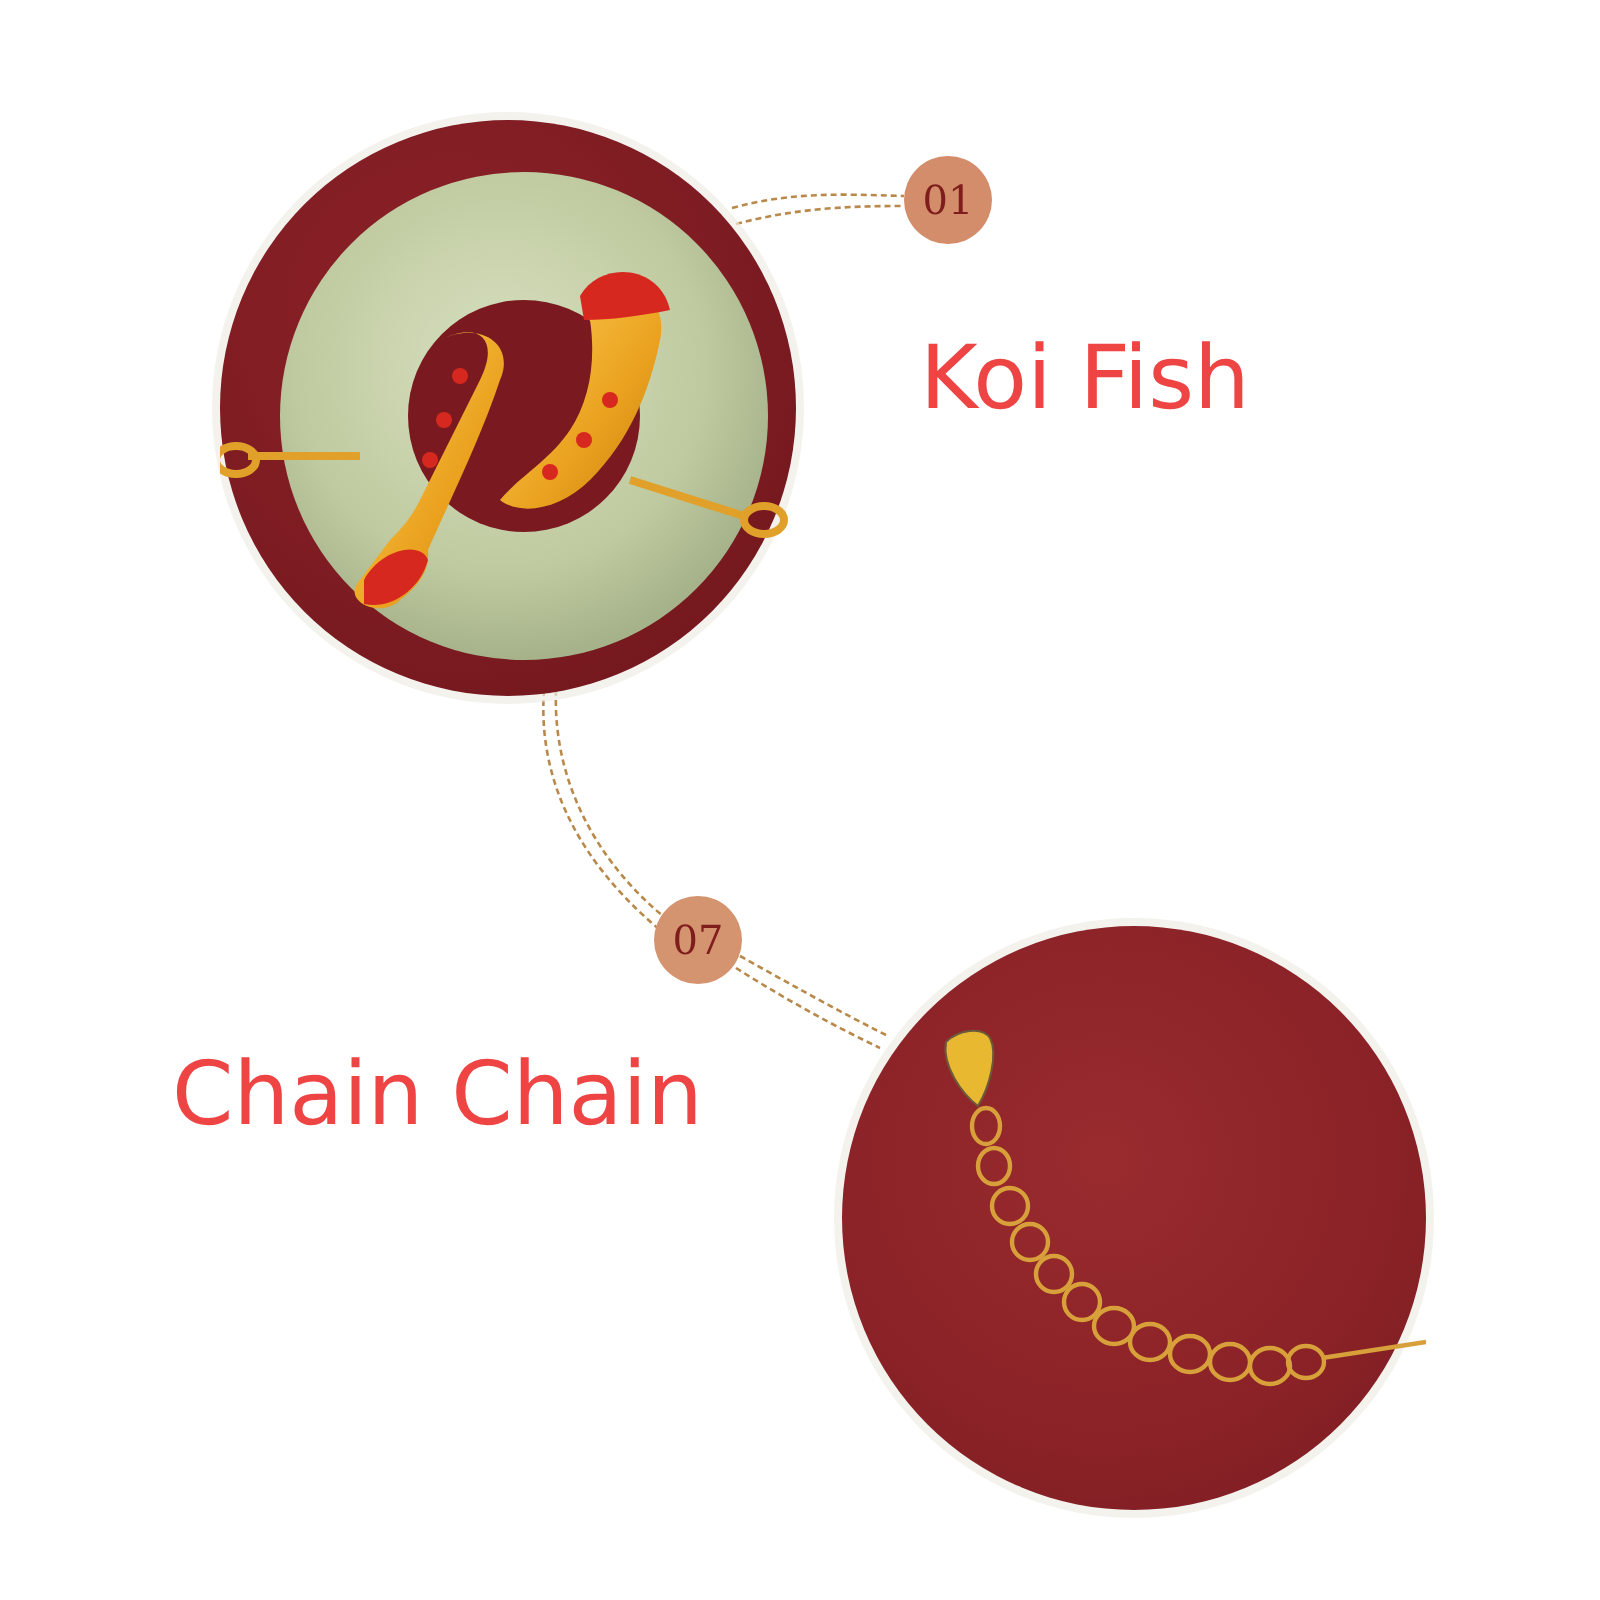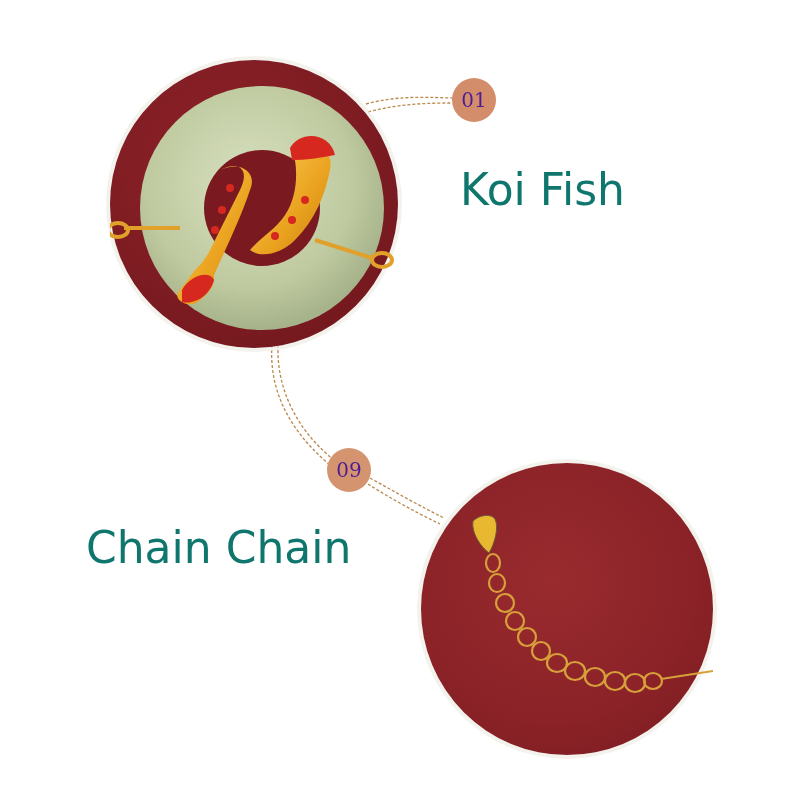--- a/index.html
+++ b/index.html
@@ -17,26 +17,26 @@
       left: 110px; top: 60px; width: 288px; height: 288px;
       background: radial-gradient(circle at 40% 35%, #8e2228 0%, #7d1c22 55%, #6d161c 100%);
     }
     .circle2 {
       left: 421px; top: 463px; width: 292px; height: 292px;
       background: radial-gradient(circle at 45% 40%, #992b2e 0%, #8a2227 60%, #781c21 100%);
     }
     .badge {
       position: absolute; width: 44px; height: 44px; border-radius: 50%;
       display: flex; align-items: center; justify-content: center;
-      color: #4c1d95; font-family: "DejaVu Serif", serif; font-size: 20px;
+      color: #7f1d1d; font-family: "DejaVu Serif", serif; font-size: 20px;
     }
     .badge1 { left: 452px; top: 78px; background: #d38d6b; }
     .badge2 { left: 327px; top: 448px; background: #d4946f; }
     .label {
-      position: absolute; color: #0f766e;
+      position: absolute; color: #ef4444;
       font-family: "DejaVu Sans", sans-serif; white-space: nowrap;
     }
     .label1 { left: 460px; top: 164px; font-size: 44px; letter-spacing: 0px; }
     .label2 { left: 86px; top: 522px; font-size: 44px; }
   </style>
 </head>
 <body>
 
 <svg class="layer" viewBox="0 0 800 800">
   <g fill="none" stroke="#b8894a" stroke-width="1.3" stroke-dasharray="3 2">
@@ -114,16 +114,16 @@
       <ellipse cx="174" cy="214" rx="10" ry="9"></ellipse>
       <ellipse cx="194" cy="218" rx="10" ry="9"></ellipse>
       <ellipse cx="214" cy="220" rx="10" ry="9"></ellipse>
       <ellipse cx="232" cy="218" rx="9" ry="8"></ellipse>
       <path d="M240 216 L 292 208"></path>
     </g>
   </svg>
 </div>
 
 <div class="badge badge1">01</div>
-<div class="badge badge2">09</div>
+<div class="badge badge2">07</div>
 
 <div class="label label1">Koi Fish</div>
 <div class="label label2">Chain Chain</div>
 
 </body></html>

